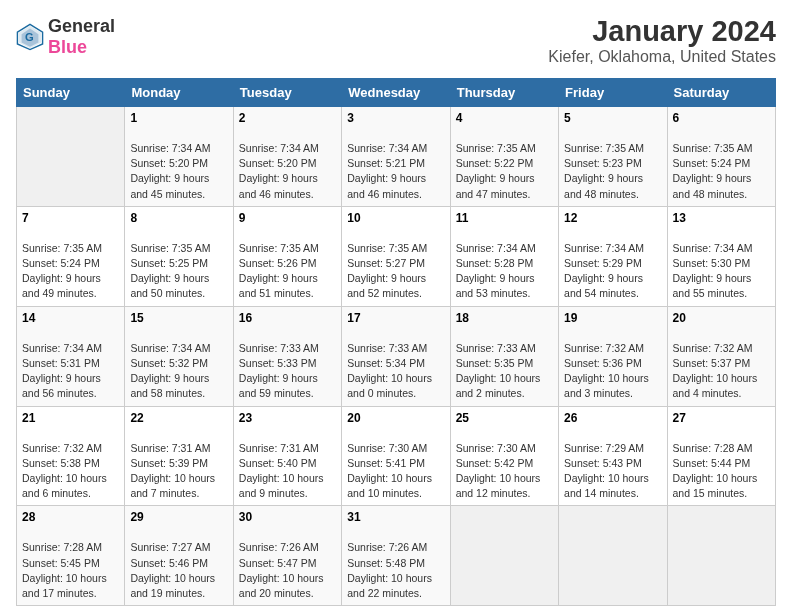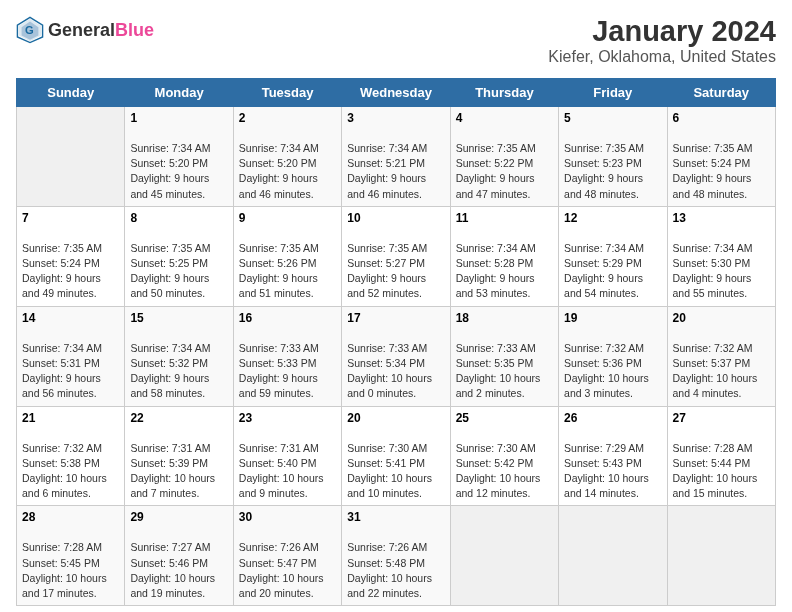--- a/index.html
+++ b/index.html
@@ -49,21 +49,21 @@
       color: #555;
     }
     table {
       width: 100%;
       border-collapse: collapse;
       font-size: 11px;
     }
     thead tr th {
       background-color: #2e6da4;
       color: #fff;
-      text-align: center;
+      text-align: left;
       padding: 6px 6px;
       font-size: 13px;
       font-weight: bold;
       border: 1px solid #2e6da4;
     }
     tbody tr td {
       border: 1px solid #ccc;
       padding: 4px 5px;
       vertical-align: top;
       width: calc(100% / 7);
@@ -97,21 +97,21 @@
 
 <div class="header">
   <div class="logo">
     <svg class="logo-icon" viewBox="0 0 40 40" xmlns="http://www.w3.org/2000/svg">
       <polygon points="20,4 36,14 36,28 20,36 4,28 4,14" fill="#1a6aa0" opacity="0.15"></polygon>
       <polygon points="20,2 38,13 38,30 20,38 2,30 2,13" fill="none" stroke="#1a6aa0" stroke-width="2"></polygon>
       <polygon points="20,8 32,16 32,28 20,34 8,28 8,16" fill="#2e6da4" opacity="0.3"></polygon>
       <text x="13" y="26" font-size="16" font-weight="bold" fill="#1a6aa0">G</text>
     </svg>
     <div>
-      <div style="display:flex; align-items:baseline; gap:0px;">
+      <div style="display:flex; align-items:baseline; gap:0px;flex-direction:column;">
         <span class="logo-text-general">General</span>
         <span class="logo-text-blue">Blue</span>
       </div>
     </div>
   </div>
   <div class="title-block">
     <div class="main-title">January 2024</div>
     <div class="subtitle">Kiefer, Oklahoma, United States</div>
   </div>
 </div>

